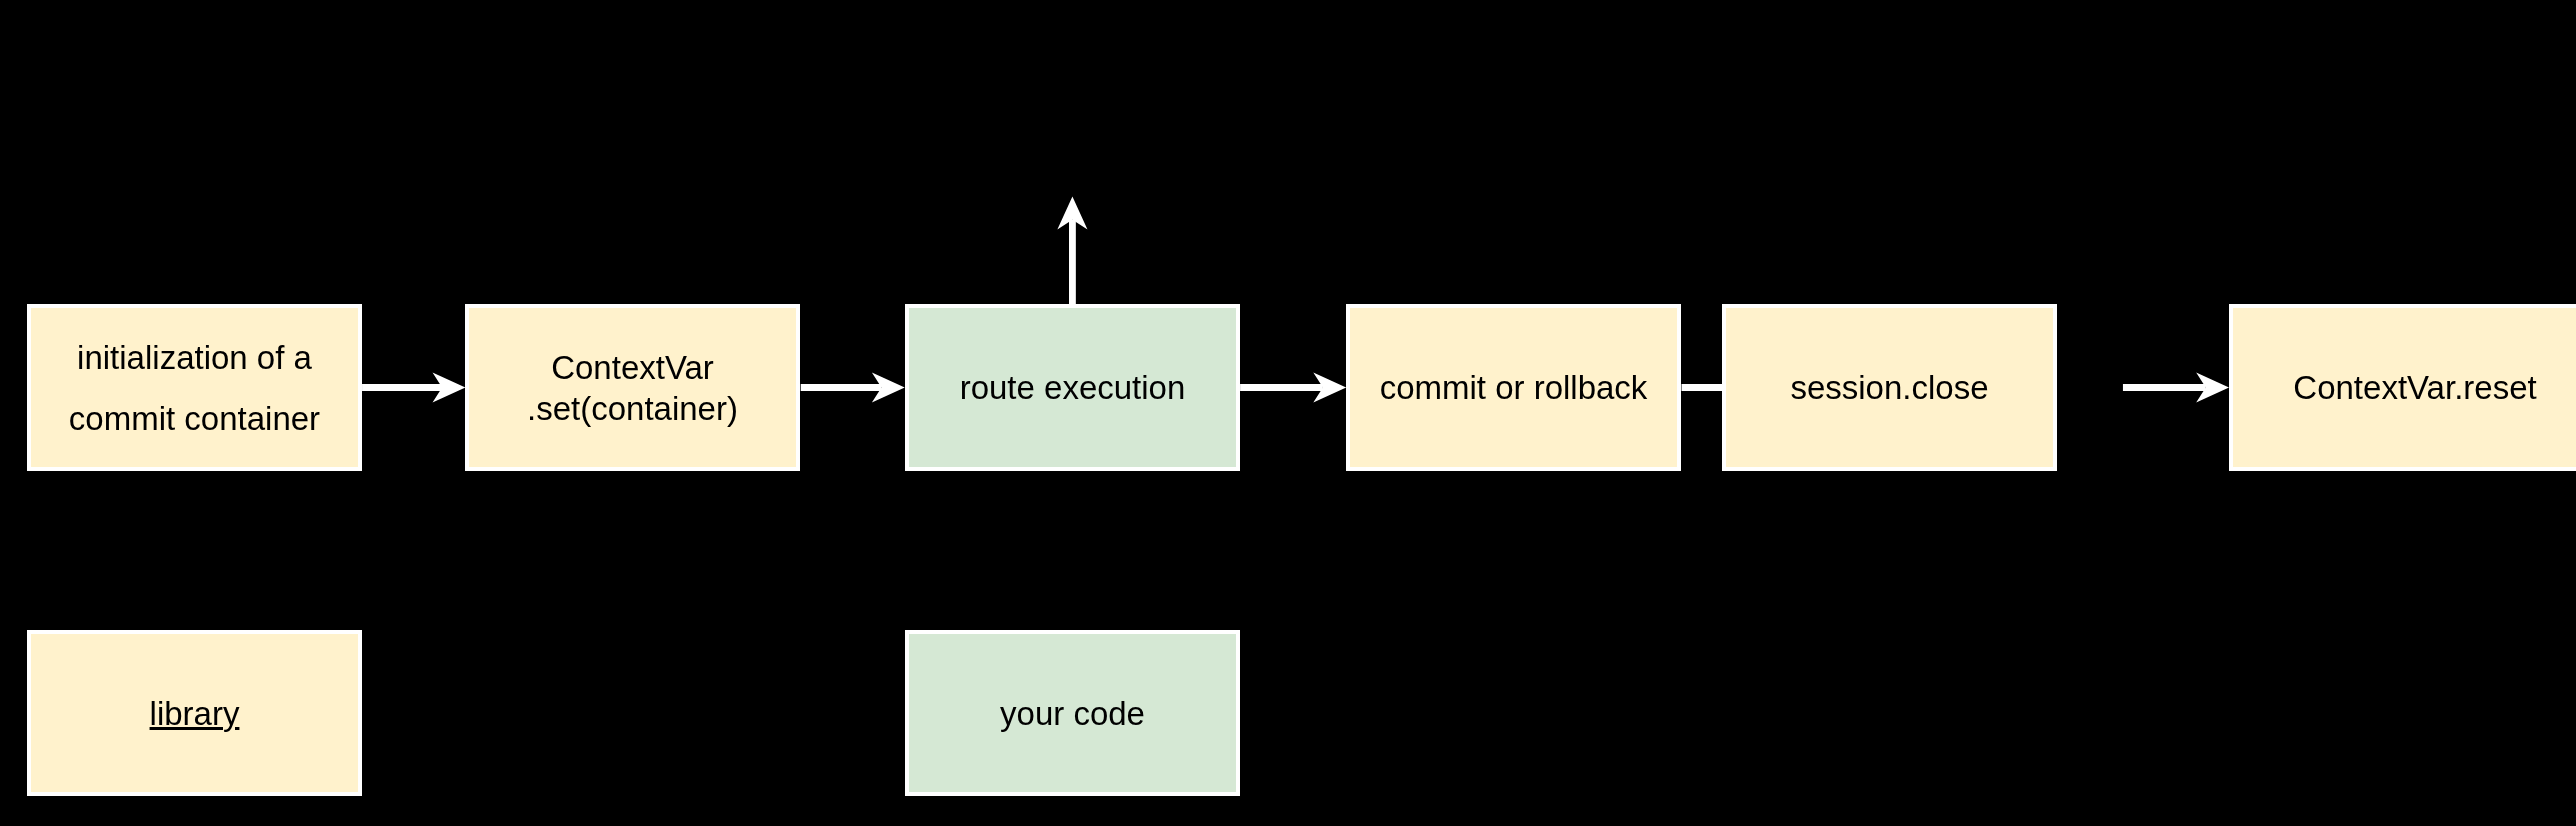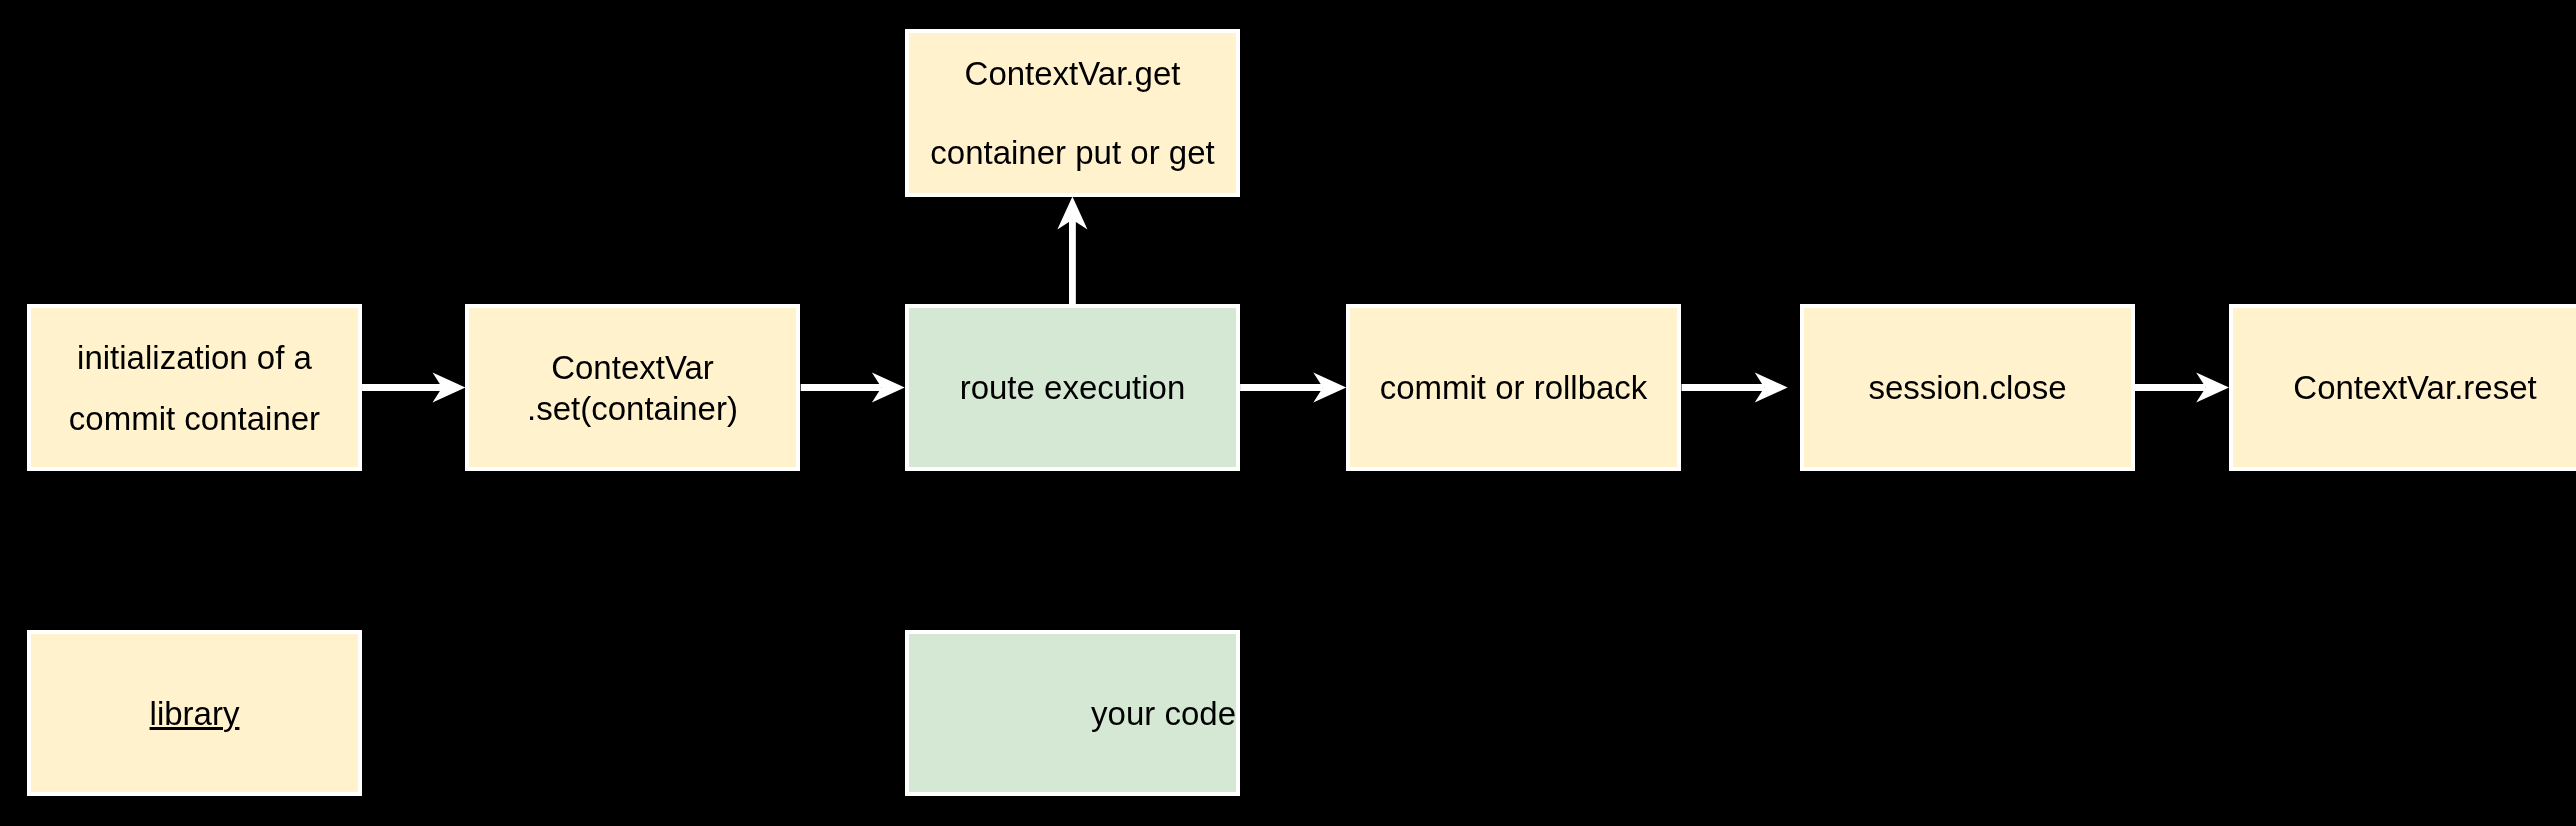--- a/index.html
+++ b/index.html
@@ -74,53 +74,49 @@
     <g class="arrow">
       <line x1="2457" y1="566" x2="2578" y2="566"></line>
       <polygon points="2612,566 2564,544 2578,566 2564,588"></polygon>
     </g>
     <g class="arrow">
       <line x1="3102" y1="566" x2="3223" y2="566"></line>
       <polygon points="3257,566 3209,544 3223,566 3209,588"></polygon>
     </g>
   </svg>
 
-  <div class="node library" style="left:905px; top:29px; width:335px; height:168px;">
-    <div class="line">ContextVar.get</div>
-    <div class="line blank-gap">container put or get</div>
-  </div>
 
   <div class="node library" style="left:27px; top:304px; width:335px; height:167px;gap:20px;">
     <div class="line">initialization of a</div>
     <div class="line">commit container</div>
   </div>
 
   <div class="node library" style="left:465px; top:304px; width:335px; height:167px;">
     <div class="line">ContextVar</div>
     <div class="line">.set(container)</div>
   </div>
 
   <div class="node your-code" style="left:905px; top:304px; width:335px; height:167px;text-align:right;">
     <div class="line">route execution</div>
   </div>
 
   <div class="node library" style="left:1346px; top:304px; width:335px; height:167px;">
     <div class="line">commit or rollback</div>
   </div>
 
-  <div class="node library" style="left:1800px; top:304px; width:335px; height:167px;">
+  <div class="node library" style="left:1722px; top:304px; width:335px; height:167px;">
     <div class="line">session.close</div>
   </div>
 
   <div class="node library" style="left:2229px; top:304px; width:372px; height:167px;">
     <div class="line">ContextVar.reset</div>
   </div>
 
   <div class="node library" style="left:27px; top:630px; width:335px; height:166px;text-decoration:underline;">
     <div class="line">library</div>
   </div>
 
-  <div class="node your-code" style="left:905px; top:630px; width:335px; height:166px;align-items:flex-end;">
+  <div class="node your-code" style="left:905px; top:630px; width:335px; height:166px;">
     <div class="line">your code</div>
   </div>
 
 </div>
 
 
 </body></html>

